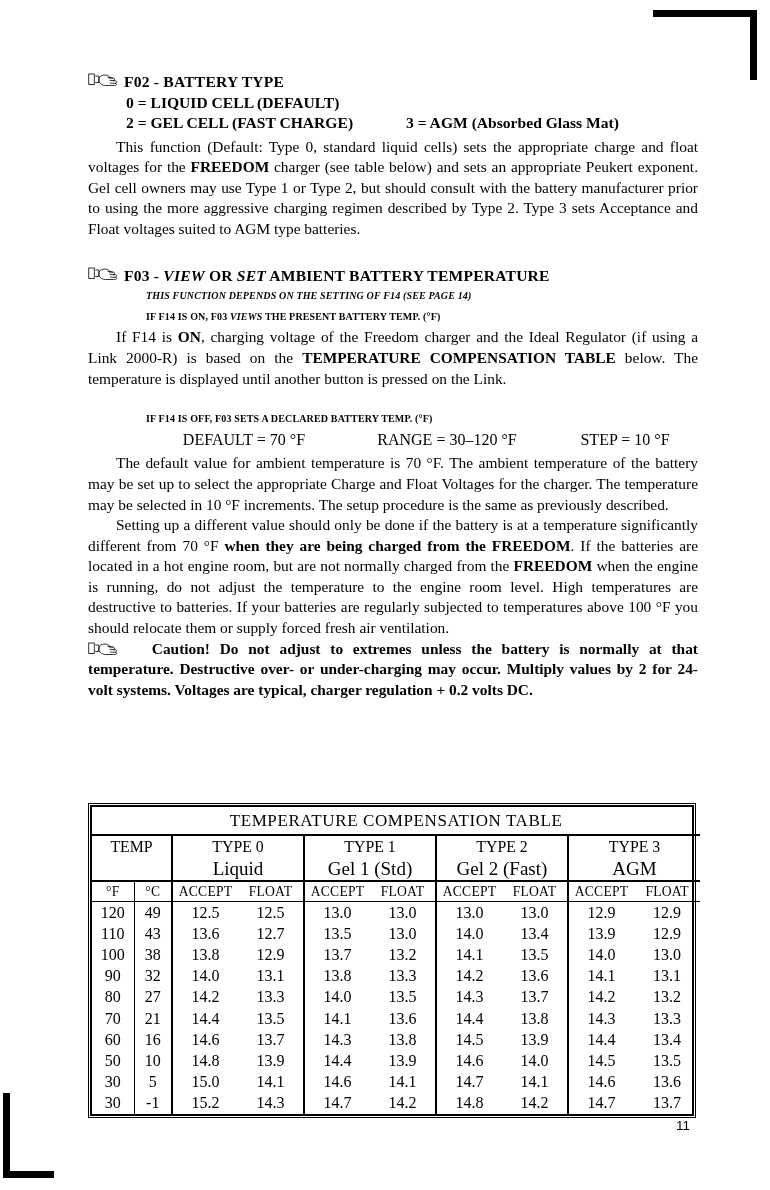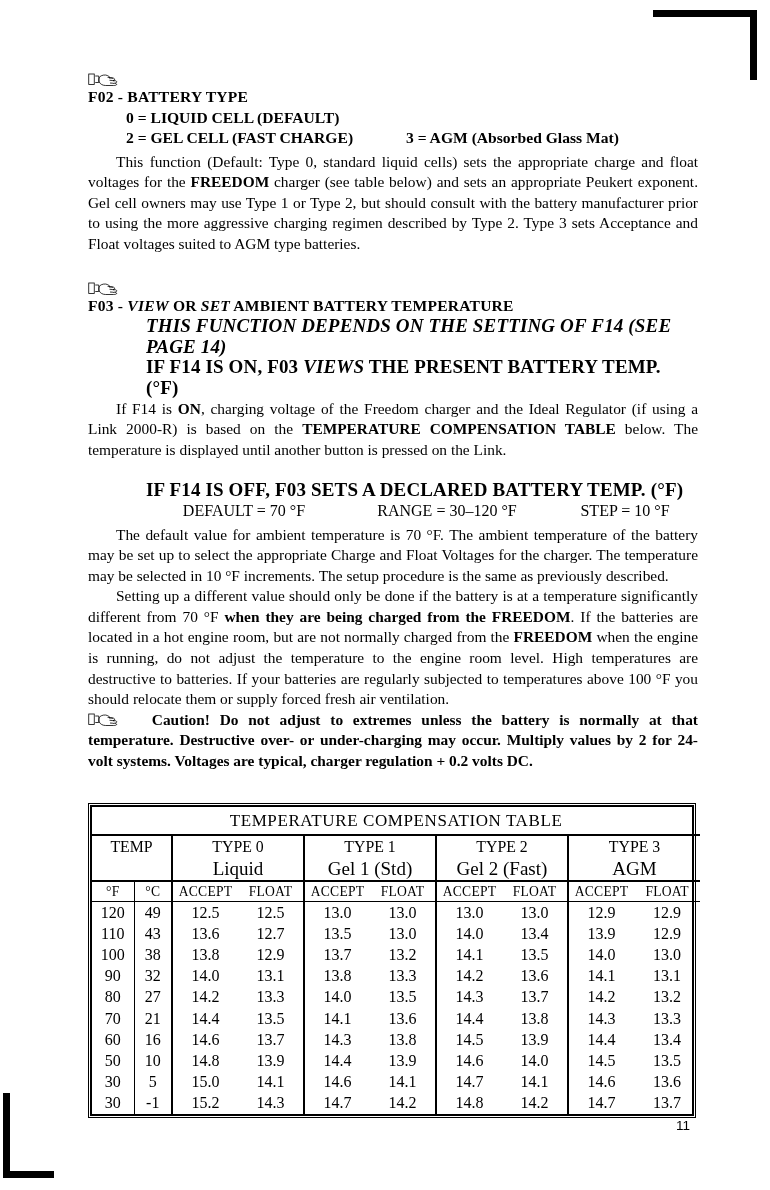--- a/index.html
+++ b/index.html
@@ -66,27 +66,26 @@
   .hand-icon svg { display: block; }
 
   
   .heading-row {
     display: flex;
     align-items: flex-start;
     font-weight: bold;
     font-size: 15.6px;
     line-height: 20.5px;
     letter-spacing: 0.2px;
-    flex-direction: column;
   }
   .heading-row .htext { white-space: nowrap; }
 
   .sub-line {
     font-weight: bold;
-    font-size: 19px;
+    font-size: 10px;
     line-height: 20.6px;
     letter-spacing: 0.15px;
   }
   .indent-2 { padding-left: 58px; }
 
   .two-col {
     display: flex;
     font-weight: bold;
     font-size: 15.6px;
     line-height: 20.6px;

